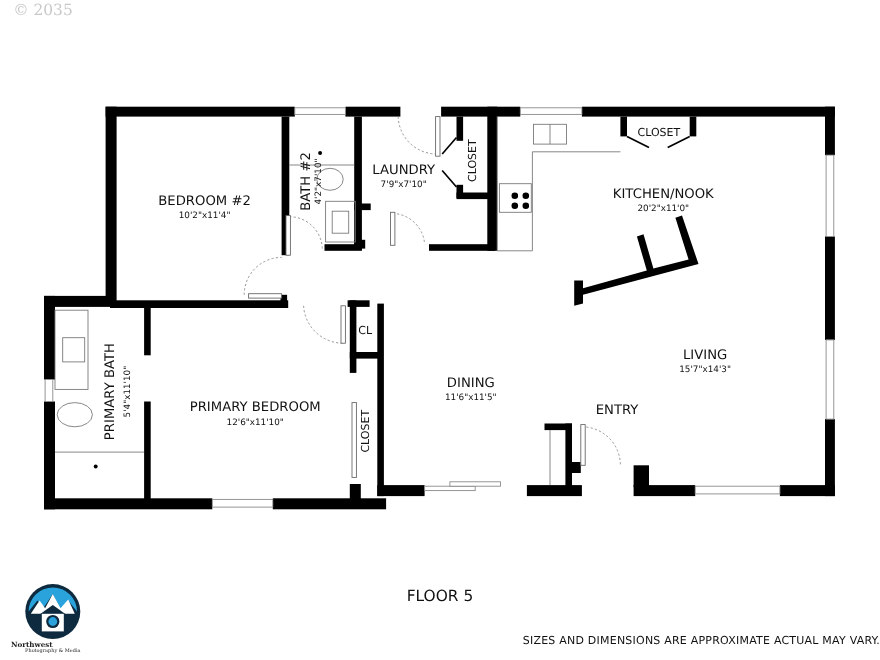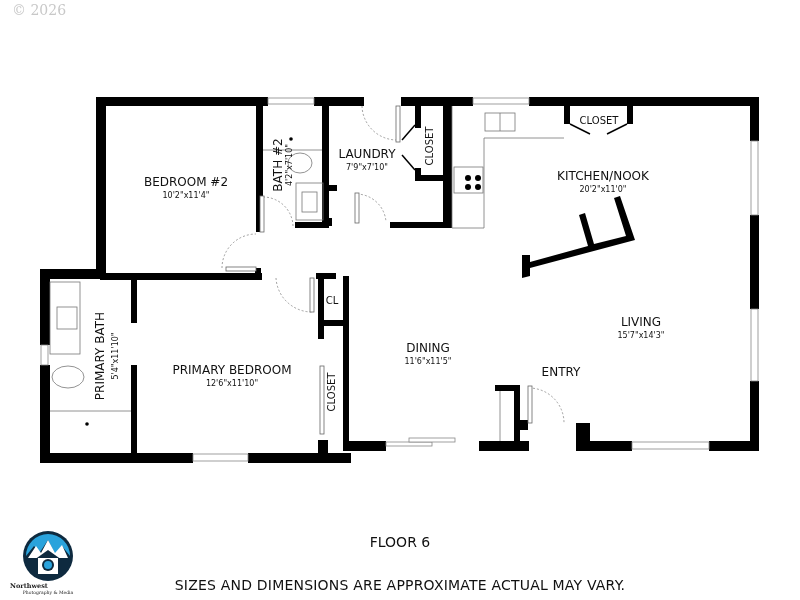--- a/index.html
+++ b/index.html
@@ -1,29 +1,29 @@
 <!DOCTYPE html>
 <html><head>
 <meta charset="utf-8">
 <style>
   html, body { margin:0; padding:0; background:#fff; }
   body { width:800px; height:600px; position:relative; overflow:hidden; font-family:"DejaVu Sans", sans-serif; }
   .copyright { position:absolute; left:12px; top:2px; font-size:14px; color:#c8c8c8; font-family:"DejaVu Serif", serif; }
   svg.plan { position:absolute; left:0; top:0; }
   .room-label { font-family:"DejaVu Sans", sans-serif; fill:#111; }
   .floor-title { position:absolute; left:0; width:800px; top:534px; text-align:center; font-size:14px; color:#111; }
-  .disclaimer { position:absolute; left:0; width:800px; top:577px; text-align:center; font-size:14px; color:#111; letter-spacing:0.2px; }
+  .disclaimer { position:absolute; left:0; width:800px; top:577px; text-align:right; font-size:10px; color:#111; letter-spacing:0.2px; }
   .logo { position:absolute; left:22px; top:530px; width:52px; height:52px; }
   .logo-name { position:absolute; left:10px; top:582px; width:76px; text-align:left; font-family:"DejaVu Serif", serif; font-size:6.5px; font-weight:bold; color:#222; }
   .logo-sub { position:absolute; left:8px; top:590px; width:80px; text-align:center; font-family:"DejaVu Serif", serif; font-size:4.5px; color:#222; }
 </style>
 </head>
 <body>
 
-<div class="copyright">© 2026</div>
+<div class="copyright">© 2035</div>
 
 <svg class="plan" width="800" height="600" viewBox="0 0 800 600" xmlns="http://www.w3.org/2000/svg">
   <g fill="#000">
 
     <rect x="96" y="97" width="172" height="9"></rect>
     <rect x="314" y="97" width="50" height="9"></rect>
     <rect x="401" y="97" width="72" height="9"></rect>
     <rect x="529" y="97" width="230" height="9"></rect>
 
     <rect x="96" y="97" width="10" height="178"></rect>
@@ -188,21 +188,21 @@
 
     <text class="room-label" x="332" y="304" font-size="10" text-anchor="middle">CL</text>
 
     <g transform="translate(104,356) rotate(-90)">
       <text class="room-label" x="0" y="0" font-size="12" text-anchor="middle">PRIMARY BATH</text>
       <text class="room-label" x="0" y="14" font-size="8" text-anchor="middle">5'4"x11'10"</text>
     </g>
   </g>
 </svg>
 
-<div class="floor-title">FLOOR 6</div>
+<div class="floor-title">FLOOR 5</div>
 
 <svg class="logo" viewBox="0 0 52 52" xmlns="http://www.w3.org/2000/svg">
   <circle cx="26" cy="26" r="25" fill="#0e2a3f"></circle>
   <path d="M4,26 A22,22 0 0 1 48,26 L40,16 L33,24 L26,10 L18,22 L12,16 Z" fill="#2aa3dc"></path>
   <polygon points="6,28 14,16 19,23 26,10 33,23 40,15 46,28" fill="#fff"></polygon>
   <polygon points="12,30 26,20 40,30" fill="#0e2a3f"></polygon>
   <rect x="16" y="28" width="20" height="16" fill="#fff"></rect>
   <circle cx="26" cy="35" r="6" fill="#0e2a3f"></circle>
   <circle cx="26" cy="35" r="4" fill="#2aa3dc"></circle>
 </svg>

